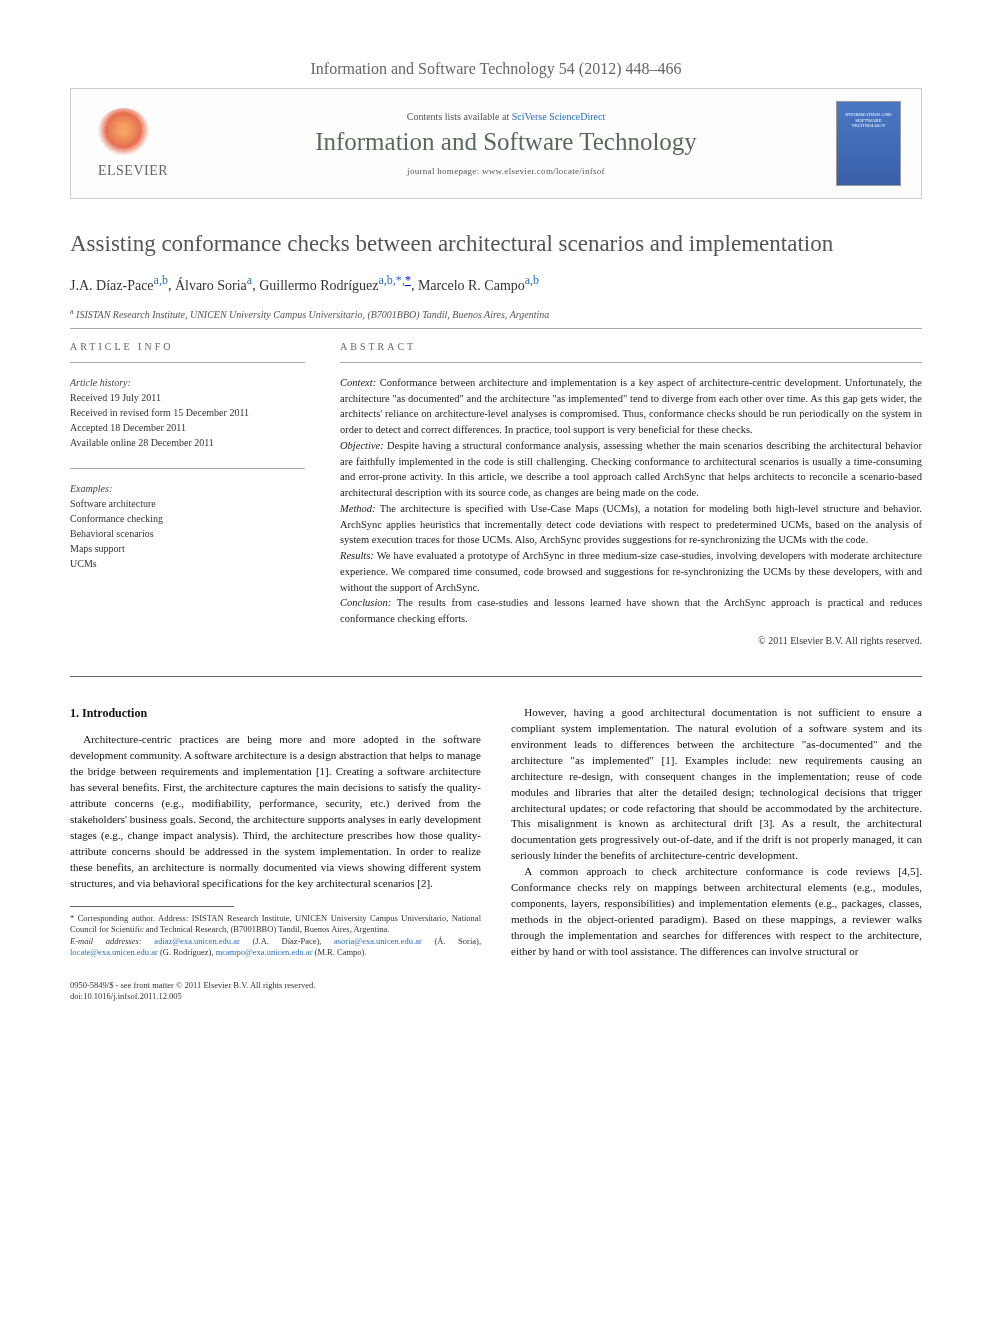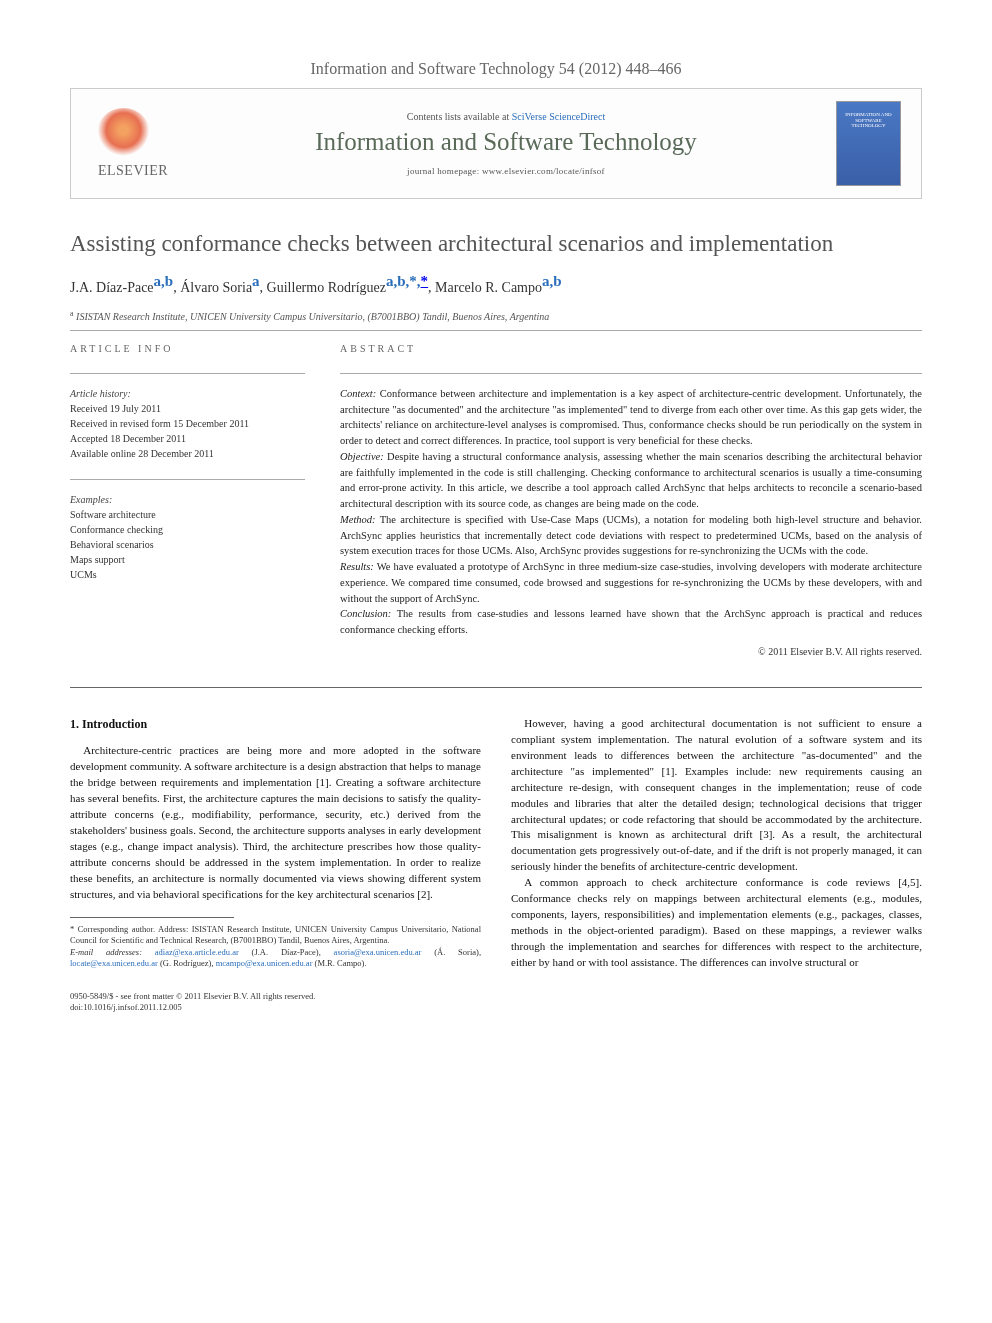--- a/index.html
+++ b/index.html
@@ -72,37 +72,37 @@
       color: #555;
       font-weight: normal;
       margin-bottom: 14px;
       line-height: 1.3;
     }
     .authors {
       font-size: 14px;
       color: #333;
       margin-bottom: 12px;
     }
-    .authors sup { font-size: 15px; color: #2a6ebb; font-weight: bold; }
+    .authors sup { font-size: 12px; color: #2a6ebb; }
     .affiliations {
       font-size: 10px;
       font-style: italic;
       color: #555;
       line-height: 1.5;
     }
     .affiliations sup { font-style: normal; font-size: 8px; }
     hr.section-rule { border: none; border-top: 1px solid #aaa; margin: 6px 0 12px 0; }
     .info-abstract-row { display: flex; gap: 35px; margin-bottom: 30px; }
     .article-info { width: 235px; flex-shrink: 0; }
     .info-heading {
       font-size: 10px;
       letter-spacing: 3px;
       color: #666;
       text-transform: uppercase;
-      margin-bottom: 19px;
+      margin-bottom: 10px;
     }
     .history-block, .keywords-block {
       font-size: 10px;
       color: #333;
       line-height: 1.5;
       margin-bottom: 18px;
     }
     .history-label, .keywords-label {
       font-style: italic;
       color: #444;
@@ -237,21 +237,21 @@
 
   <div class="body-columns">
     <div class="section-heading">1. Introduction</div>
     <p class="first">Architecture-centric practices are being more and more adopted in the software development community. A software architecture is a design abstraction that helps to manage the bridge between requirements and implementation [1]. Creating a software architecture has several benefits. First, the architecture captures the main decisions to satisfy the quality-attribute concerns (e.g., modifiability, performance, security, etc.) derived from the stakeholders' business goals. Second, the architecture supports analyses in early development stages (e.g., change impact analysis). Third, the architecture prescribes how those quality-attribute concerns should be addressed in the system implementation. In order to realize these benefits, an architecture is normally documented via views showing different system structures, and via behavioral specifications for the key architectural scenarios [2].</p>
 
     <hr class="footnote-sep">
     <div class="footnotes">
       <div>* Corresponding author. Address: ISISTAN Research Institute, UNICEN University Campus Universitario, National Council for Scientific and Technical Research, (B7001BBO) Tandil, Buenos Aires, Argentina.</div>
       <div>
         <em>E-mail addresses:</em>
-        <a href="#">adiaz@exa.article.edu.ar</a> <span>(J.A. Díaz-Pace)</span>,
+        <a href="#">adiaz@exa.unicen.edu.ar</a> <span>(J.A. Díaz-Pace)</span>,
         <a href="#">asoria@exa.unicen.edu.ar</a> <span>(Á. Soria)</span>,
         <a href="#">locate@exa.unicen.edu.ar</a> <span>(G. Rodríguez)</span>,
         <a href="#">mcampo@exa.unicen.edu.ar</a> <span>(M.R. Campo)</span>.
       </div>
     </div>
 
     <p class="col-break">However, having a good architectural documentation is not sufficient to ensure a compliant system implementation. The natural evolution of a software system and its environment leads to differences between the architecture "as-documented" and the architecture "as implemented" [1]. Examples include: new requirements causing an architecture re-design, with consequent changes in the implementation; reuse of code modules and libraries that alter the detailed design; technological decisions that trigger architectural updates; or code refactoring that should be accommodated by the architecture. This misalignment is known as architectural drift [3]. As a result, the architectural documentation gets progressively out-of-date, and if the drift is not properly managed, it can seriously hinder the benefits of architecture-centric development.</p>
     <p>A common approach to check architecture conformance is code reviews [4,5]. Conformance checks rely on mappings between architectural elements (e.g., modules, components, layers, responsibilities) and implementation elements (e.g., packages, classes, methods in the object-oriented paradigm). Based on these mappings, a reviewer walks through the implementation and searches for differences with respect to the architecture, either by hand or with tool assistance. The differences can involve structural or</p>
   </div>
 

